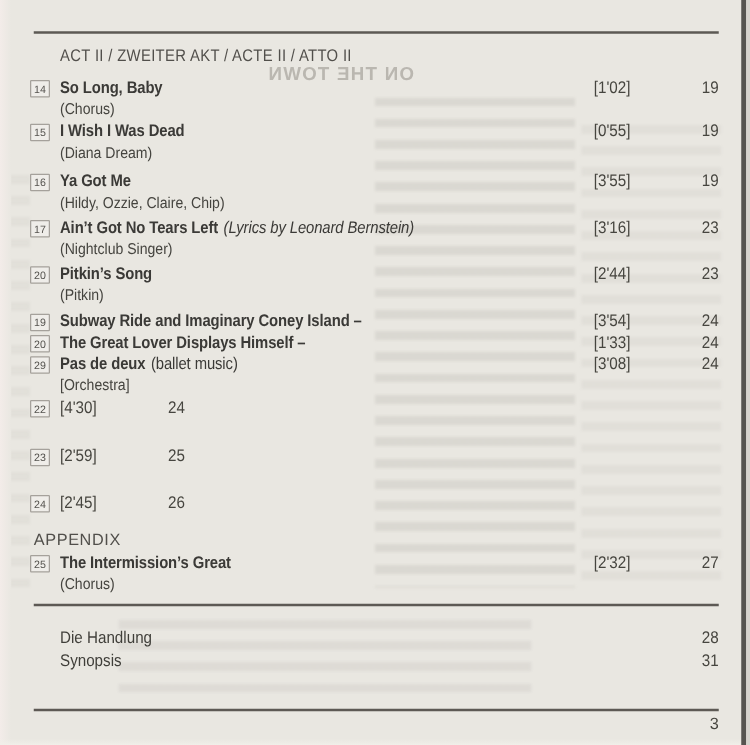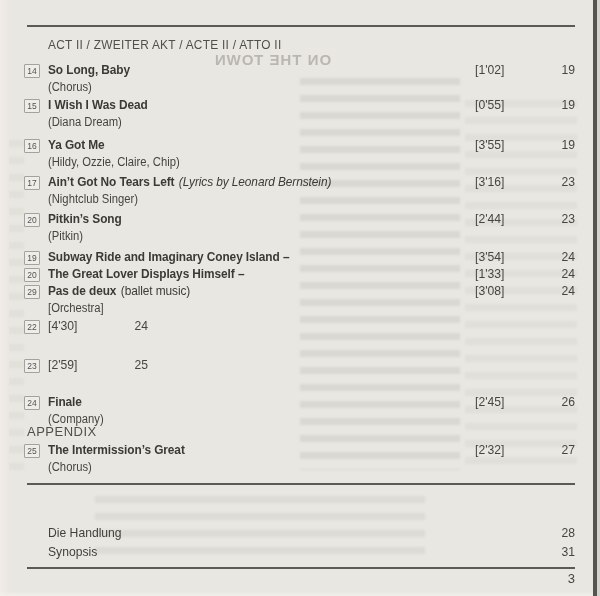--- a/index.html
+++ b/index.html
@@ -50,21 +50,21 @@
     transform:scaleX(0.88);transform-origin:left center;}
   .note{font-weight:normal;margin-left:5px;}
   em.note{font-style:italic;}
   .perf{display:block;font-weight:normal;font-size:12.5px;line-height:14px;margin-top:2px;
     color:#45443f;white-space:nowrap;transform:scaleX(0.9);transform-origin:left center;}
   .dur{flex:0 0 60px;font-size:13.5px;line-height:16px;color:#46453f;
     transform:scaleX(0.9);transform-origin:left center;}
   .pg{flex:0 0 40px;text-align:right;font-size:13.5px;line-height:16px;color:#46453f;
     transform:scaleX(0.9);transform-origin:right center;}
   
-  .bm{position:absolute;left:48px;width:527px;display:flex;align-items:flex-start;margin-top:23px;}
+  .bm{position:absolute;left:48px;width:527px;display:flex;align-items:flex-start;}
   .bml{flex:1;font-size:13.5px;line-height:16px;color:#403f3a;
     transform:scaleX(0.9);transform-origin:left center;white-space:nowrap;}
   .bmp{flex:0 0 40px;text-align:right;font-size:13.5px;line-height:16px;color:#46453f;
     transform:scaleX(0.9);transform-origin:right center;}
   .pageno{position:absolute;right:25px;top:571px;font-size:13px;color:#46453f;}
 </style>
 </head>
 <body>
 
 <div class="page">
@@ -167,24 +167,20 @@
   </div>
 
   <div class="trk" style="top:357px">
     <span class="num">23</span>
     <span class="dur">[2'59]</span>
     <span class="pg">25</span>
   </div>
 
   <div class="trk" style="top:394px">
     <span class="num">24</span>
-    <span class="tt">
-      <span class="line1">Finale</span>
-      <span class="perf">(Company)</span>
-    </span>
     <span class="dur">[2'45]</span>
     <span class="pg">26</span>
   </div>
 
   <div class="trk" style="top:442px">
     <span class="num">25</span>
     <span class="tt">
       <span class="line1">The Intermission’s Great</span>
       <span class="perf">(Chorus)</span>
     </span>

